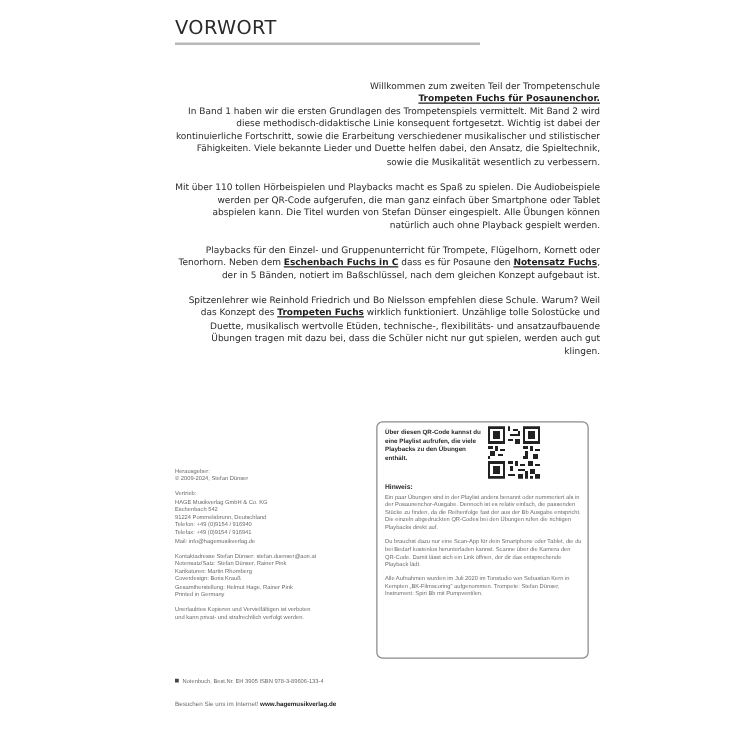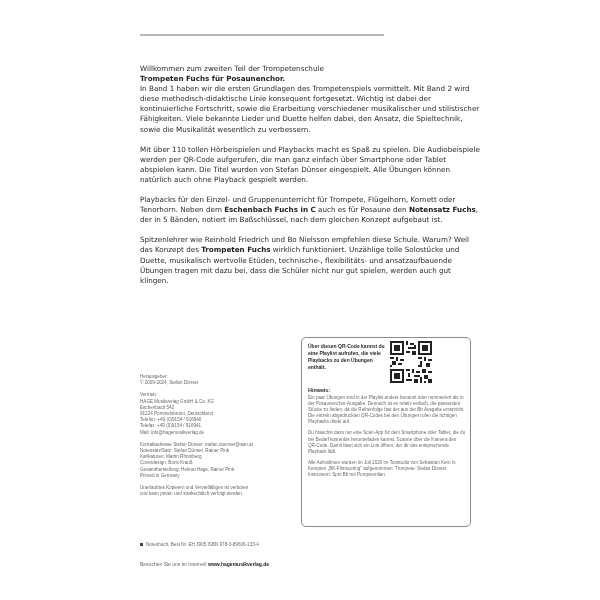--- a/index.html
+++ b/index.html
@@ -1,51 +1,52 @@
 <!DOCTYPE html>
 <html><head>
 <meta charset="utf-8">
 <style>
   html, body { margin:0; padding:0; }
   body { width:600px; height:600px; background:#ffffff; position:relative; overflow:hidden; font-family:"Liberation Sans", sans-serif; color:#2a2a2a; }
   .page { position:absolute; left:0; top:0; width:600px; height:600px; background:#ffffff; }
   .title { position:absolute; left:140px; top:13px; font-size:15.5px; letter-spacing:0.3px; color:#2b2b2b; font-family:"DejaVu Sans", sans-serif; font-weight:normal; }
   .title-rule { position:absolute; left:140px; top:34px; width:244px; height:1.5px; background:#b8b8b8; }
   .intro { position:absolute; left:140px; top:64px; width:340px; font-family:"DejaVu Sans", sans-serif; font-size:7.2px; line-height:10.1px; color:#2a2a2a; }
-  .intro p { margin:0 0 10px 0; }
-  .intro b { font-weight:bold; color:#1e1e1e; }
+  .intro p { margin:0 0 10px 0;text-align:right; }
+  .intro b { font-weight:bold; color:#1e1e1e;text-decoration:underline; }
   .imprint { position:absolute; left:140px; top:374px; width:160px; font-family:"Liberation Sans", sans-serif; font-size:4.6px; line-height:6.2px; color:#6a6a6a; }
   .imprint .blk { margin-bottom:6px; }
   .imprint .row { display:block; white-space:nowrap; }
   .isbn { position:absolute; left:140px; top:542px; font-size:4.6px; color:#6a6a6a; white-space:nowrap; }
   .isbn .sq { display:inline-block; width:3px; height:3px; background:#444; margin-right:3px; vertical-align:middle; }
   .visit { position:absolute; left:140px; top:561px; font-size:5px; color:#6a6a6a; white-space:nowrap; }
   .visit b { color:#222; font-weight:bold; }
   .infobox { position:absolute; left:301px; top:337px; width:170px; height:190px; border:1px solid #8a8a8a; border-radius:5px; box-sizing:border-box; padding:5px 6px; font-size:4.6px; line-height:6.1px; color:#6c6c6c; }
   .infobox .qr-text { position:absolute; left:6px; top:5px; width:78px; font-weight:bold; color:#2a2a2a; font-size:5px; line-height:6.9px; }
   .infobox .qr { position:absolute; left:88px; top:3px; width:42px; height:42px; }
   .infobox .hint-title { position:absolute; left:6px; top:49px; font-weight:bold; color:#2a2a2a; font-size:5.4px; }
   .infobox .hint-body { position:absolute; left:6px; top:57px; width:158px; }
   .infobox .hint-body p { margin:0 0 5px 0; }
 </style>
 </head>
 <body>
 
 <div class="page">
 
+  <div class="title">VORWORT</div>
   <div class="title-rule"></div>
 
   <div class="intro">
     <p>
       <span>Willkommen zum zweiten Teil der Trompetenschule</span><br>
       <b>Trompeten Fuchs für Posaunenchor.</b><br>
       <span>In Band 1 haben wir die ersten Grundlagen des Trompetenspiels vermittelt. Mit Band 2 wird diese methodisch-didaktische Linie konsequent fortgesetzt. Wichtig ist dabei der kontinuierliche Fortschritt, sowie die Erarbeitung verschiedener musikalischer und stilistischer Fähigkeiten. Viele bekannte Lieder und Duette helfen dabei, den Ansatz, die Spieltechnik, sowie die Musikalität wesentlich zu verbessern.</span>
     </p>
     <p>Mit über 110 tollen Hörbeispielen und Playbacks macht es Spaß zu spielen. Die Audiobeispiele werden per QR-Code aufgerufen, die man ganz einfach über Smartphone oder Tablet abspielen kann. Die Titel wurden von Stefan Dünser eingespielt. Alle Übungen können natürlich auch ohne Playback gespielt werden.</p>
-    <p><span>Playbacks für den Einzel- und Gruppenunterricht für Trompete, Flügelhorn, Kornett oder Tenorhorn. Neben dem </span><b>Eschenbach Fuchs in C</b><span> auch es für Posaune den </span><b>Notensatz Fuchs</b><span>, der in 5 Bänden, notiert im Baßschlüssel, nach dem gleichen Konzept aufgebaut ist.</span></p>
+    <p><span>Playbacks für den Einzel- und Gruppenunterricht für Trompete, Flügelhorn, Kornett oder Tenorhorn. Neben dem </span><b>Eschenbach Fuchs in C</b><span> dass es für Posaune den </span><b>Notensatz Fuchs</b><span>, der in 5 Bänden, notiert im Baßschlüssel, nach dem gleichen Konzept aufgebaut ist.</span></p>
     <p><span>Spitzenlehrer wie Reinhold Friedrich und Bo Nielsson empfehlen diese Schule. Warum? Weil das Konzept des </span><b>Trompeten Fuchs</b><span> wirklich funktioniert. Unzählige tolle Solostücke und Duette, musikalisch wertvolle Etüden, technische-, flexibilitäts- und ansatzaufbauende Übungen tragen mit dazu bei, dass die Schüler nicht nur gut spielen, werden auch gut klingen.</span></p>
   </div>
 
   <div class="imprint">
     <div class="blk">
       <span class="row">Herausgeber:</span>
       <span class="row">© 2009-2024, Stefan Dünser</span>
     </div>
     <div class="blk">
       <span class="row">Vertrieb:</span>

